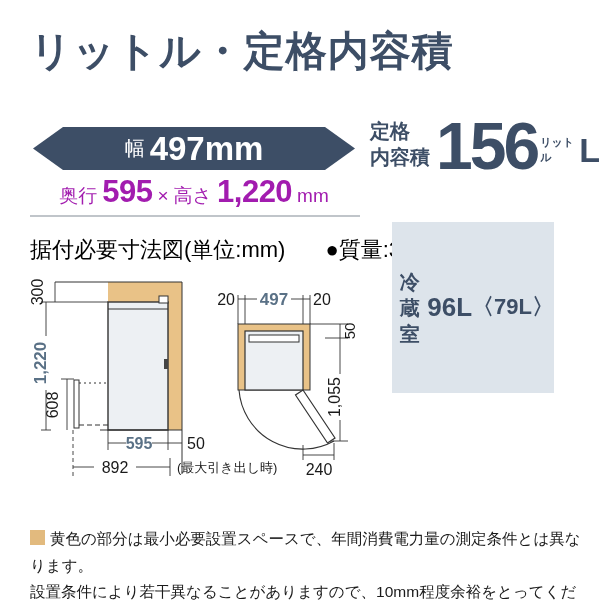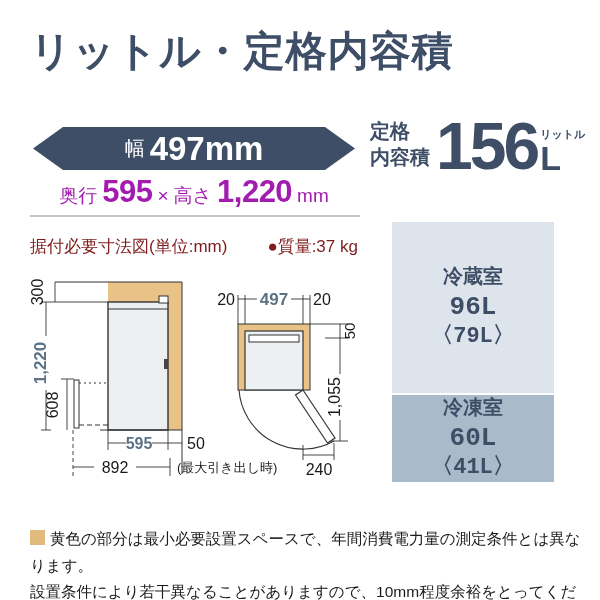--- a/index.html
+++ b/index.html
@@ -18,32 +18,32 @@
   .depth-line{position:absolute;left:33px;top:174px;width:322px;display:flex;
               align-items:baseline;justify-content:center;gap:5px;color:#a21caf;white-space:nowrap;}
   .depth-line .sm{font-size:19px;}
   .depth-line .lg{font-size:31px;font-weight:600;letter-spacing:-0.5px;}
 
   .rule{position:absolute;left:30px;top:215px;width:330px;height:2px;background:#c0c5ca;}
 
   .capacity{position:absolute;left:370px;top:116px;display:flex;align-items:flex-end;color:#3d4e66;}
   .cap-label{font-size:20px;font-weight:700;line-height:1.3;margin-bottom:7px;white-space:nowrap;}
   .cap-value{font-size:66px;font-weight:600;line-height:0.92;letter-spacing:-3px;margin:0 3px 0 6px;text-align:right;}
-  .cap-unit-col{display:flex;flex-direction:column;align-items:flex-start;margin-bottom:3px;}
+  .cap-unit-col{display:flex;flex-direction:row;align-items:flex-start;margin-bottom:11px;}
   .cap-ruby{font-size:11px;font-weight:700;margin-bottom:1px;}
   .cap-unit{font-size:34px;font-weight:600;line-height:0.9;}
 
   .caption-row{position:absolute;left:30px;top:235px;display:flex;gap:40px;
-               font-size:17px;color:#7f1d1d;white-space:nowrap;}
+               font-size:22px;color:#000000;white-space:nowrap;}
 
   .diagrams{position:absolute;left:30px;top:262px;}
 
   .panel{position:absolute;left:392px;top:222px;width:162px;}
-  .room{display:flex;flex-direction:column;align-items:center;justify-content:center;
-        text-align:center;color:#3d4e66;font-weight:600;font-family:Liberation Mono, monospace;}
+  .room{display:flex;flex-direction:row;align-items:center;justify-content:center;
+        text-align:center;color:#3d4e66;font-weight:600;}
   .room-fridge{height:171px;background:#dde4eb;}
   .room-freezer{height:87px;background:#a9bbca;margin-top:2px;}
   .room-name{font-size:20px;line-height:1.3;}
   .room-cap{font-size:26px;line-height:1.25;}
   .room-sub{font-size:22px;line-height:1.2;}
 
   .note{position:absolute;left:30px;top:526px;width:552px;font-size:15.5px;
         color:#1b1b1b;line-height:1.72;}
   .note-square{display:inline-block;width:15px;height:15px;background:#e2ba7e;
                margin-right:5px;vertical-align:-1px;}
@@ -172,25 +172,20 @@
       <text x="289" y="213" font-size="16" fill="#1a1a1a" text-anchor="middle">240</text>
     </g>
   </svg>
 
   <div class="panel">
     <div class="room room-fridge">
       <div class="room-name">冷蔵室</div>
       <div class="room-cap">96L</div>
       <div class="room-sub">〈79L〉</div>
     </div>
-    <div class="room room-freezer">
-      <div class="room-name">冷凍室</div>
-      <div class="room-cap">60L</div>
-      <div class="room-sub">〈41L〉</div>
-    </div>
   </div>
 
   <div class="note">
     <div>
       <span class="note-square"></span><span>黄色の部分は最小必要設置スペースで、年間消費電力量の測定条件とは異なります。</span>
     </div>
     <div>設置条件により若干異なることがありますので、10mm程度余裕をとってください。</div>
   </div>
 
 </div>

